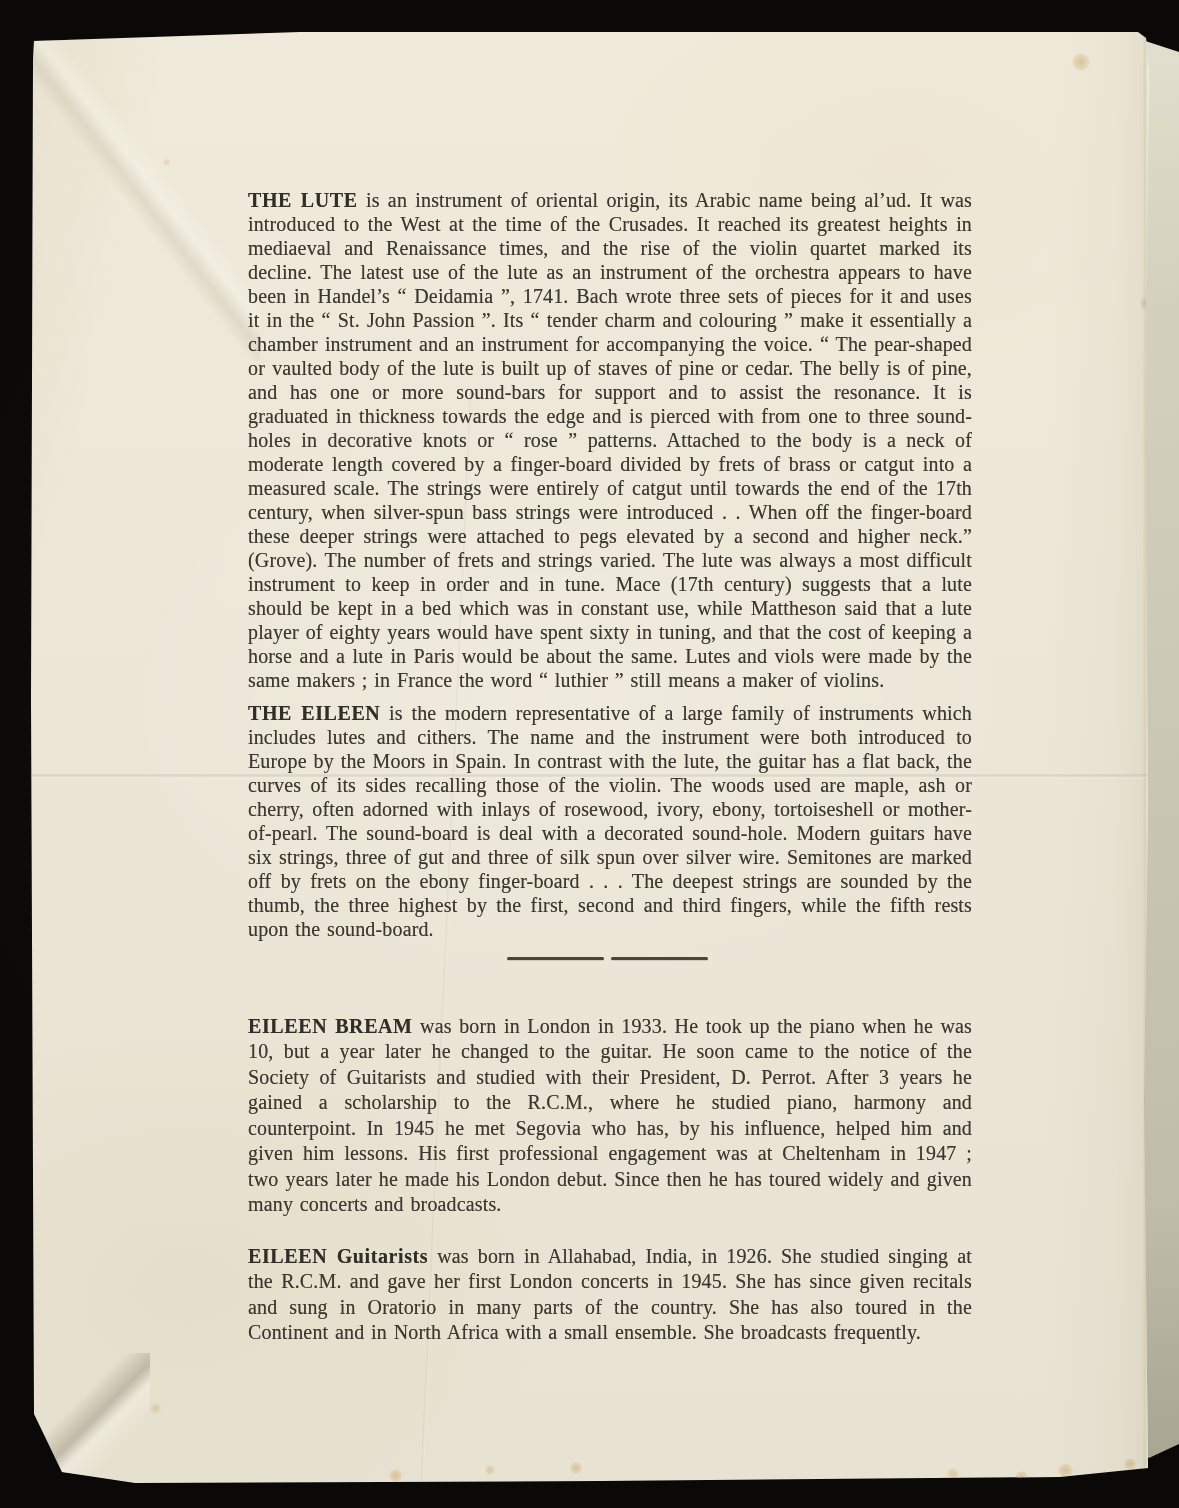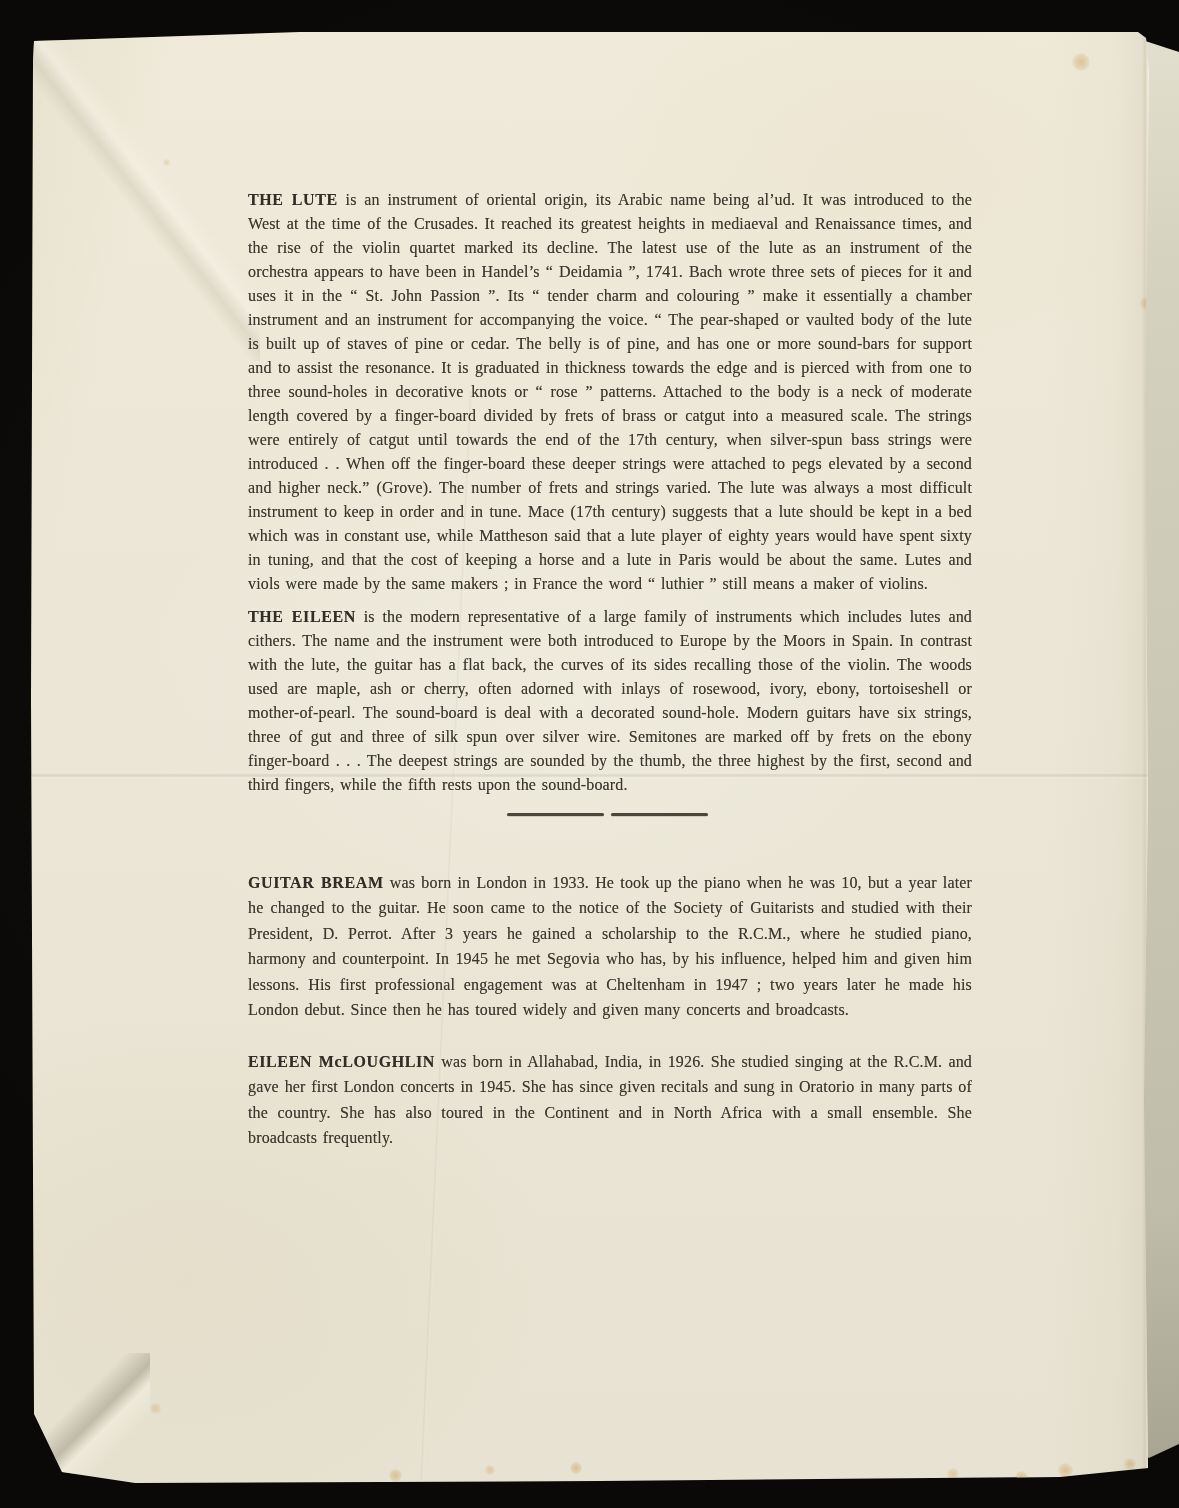--- a/index.html
+++ b/index.html
@@ -50,21 +50,21 @@
     transform:rotate(2.6deg);transform-origin:top center;
     background:linear-gradient(90deg, rgba(130,122,98,0.11), rgba(255,255,250,0.17));}
   .curl-bl{position:absolute;left:0;bottom:0;width:120px;height:130px;pointer-events:none;
     background:linear-gradient(135deg, transparent 38%, rgba(120,114,95,0.35) 52%, rgba(246,243,231,0.5) 60%, transparent 74%);}
 
   .spot{position:absolute;border-radius:50%;pointer-events:none;
     background:radial-gradient(circle, rgba(197,140,58,0.40) 0%, rgba(197,140,58,0.18) 55%, transparent 78%);}
 
   .textcol{position:absolute;left:218px;top:157px;width:740px;color:var(--c-ink,#3b382f);}
   .sec{
-    margin:0 16px 9px 0;font-size:16px;line-height:24px;text-align:justify;
+    margin:0 16px 9px 0;font-size:20px;line-height:24px;text-align:justify;
     word-spacing:1.6px;letter-spacing:0.15px;
     text-shadow:0 0 0.5px rgba(59,55,47,0.55);
   }
   .sec b{letter-spacing:0.6px;color:#312e27;}
   .sec.bio{line-height:25.5px;margin-bottom:26px;}
   .sec.last{margin-bottom:0;}
   .divider{display:flex;justify-content:center;gap:7px;margin:16px 0 54px 0;transform:translateX(-11px);}
   .dash{width:97px;height:2.5px;background:#4a463c;border-radius:2px;
     box-shadow:0 0.6px 0 rgba(74,70,60,0.35);}
 </style>
@@ -105,24 +105,24 @@
         <b>THE EILEEN</b>
         <span>is the modern representative of a large family of instruments which includes lutes and cithers.  The name and the instrument were both introduced to Europe by the Moors in Spain.  In contrast with the lute, the guitar has a flat back, the curves of its sides recalling those of the violin.  The woods used are maple, ash or cherry, often adorned with inlays of rosewood, ivory, ebony, tortoiseshell or mother-of-pearl.  The sound-board is deal with a decorated sound-hole.  Modern guitars have six strings, three of gut and three of silk spun over silver wire.  Semitones are marked off by frets on the ebony finger-board . . .  The deepest strings are sounded by the thumb, the three highest by the first, second and third fingers, while the fifth rests upon the sound-board.</span>
       </p>
 
       <div class="divider">
         <span class="dash"></span>
         <span class="dash"></span>
       </div>
 
       <p class="sec bio">
-        <b>GUITAR BREAM</b>
+        <b>EILEEN BREAM</b>
         <span>was born in London in 1933. He took up the piano when he was 10, but a year later he changed to the guitar.  He soon came to the notice of the Society of Guitarists and studied with their President, D. Perrot.  After 3 years he gained a scholarship to the R.C.M., where he studied piano, harmony and counterpoint.  In 1945 he met Segovia who has, by his influence, helped him and given him lessons.  His first professional engagement was at Cheltenham in 1947 ; two years later he made his London debut.  Since then he has toured widely and given many concerts and broadcasts.</span>
       </p>
 
       <p class="sec bio last">
-        <b>EILEEN McLOUGHLIN</b>
+        <b>EILEEN Guitarists</b>
         <span>was born in Allahabad, India, in 1926.  She studied singing at the R.C.M. and gave her first London concerts in 1945.  She has since given recitals and sung in Oratorio in many parts of the country.  She has also toured in the Continent and in North Africa with a small ensemble.  She broadcasts frequently.</span>
       </p>
 
     </div>
   </div>
 </div>
 
 </body></html>

